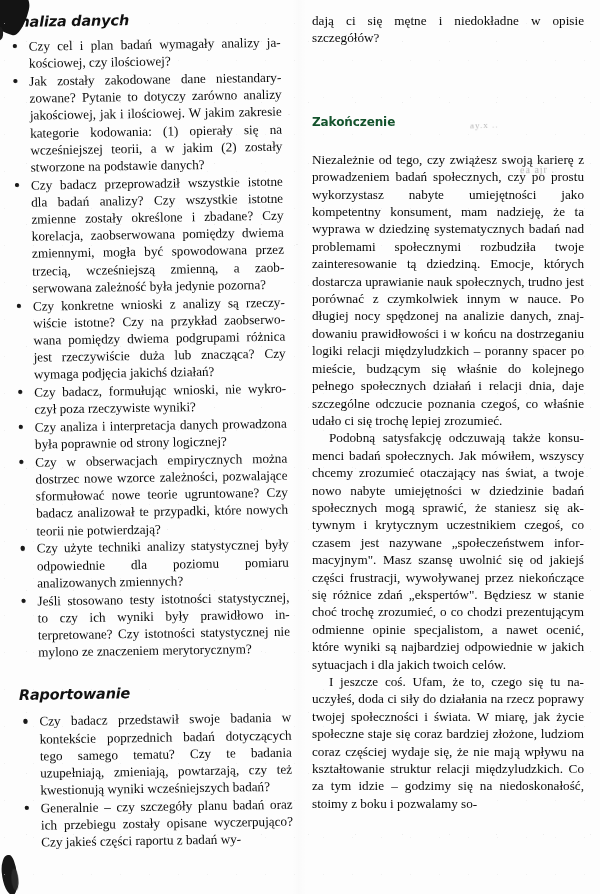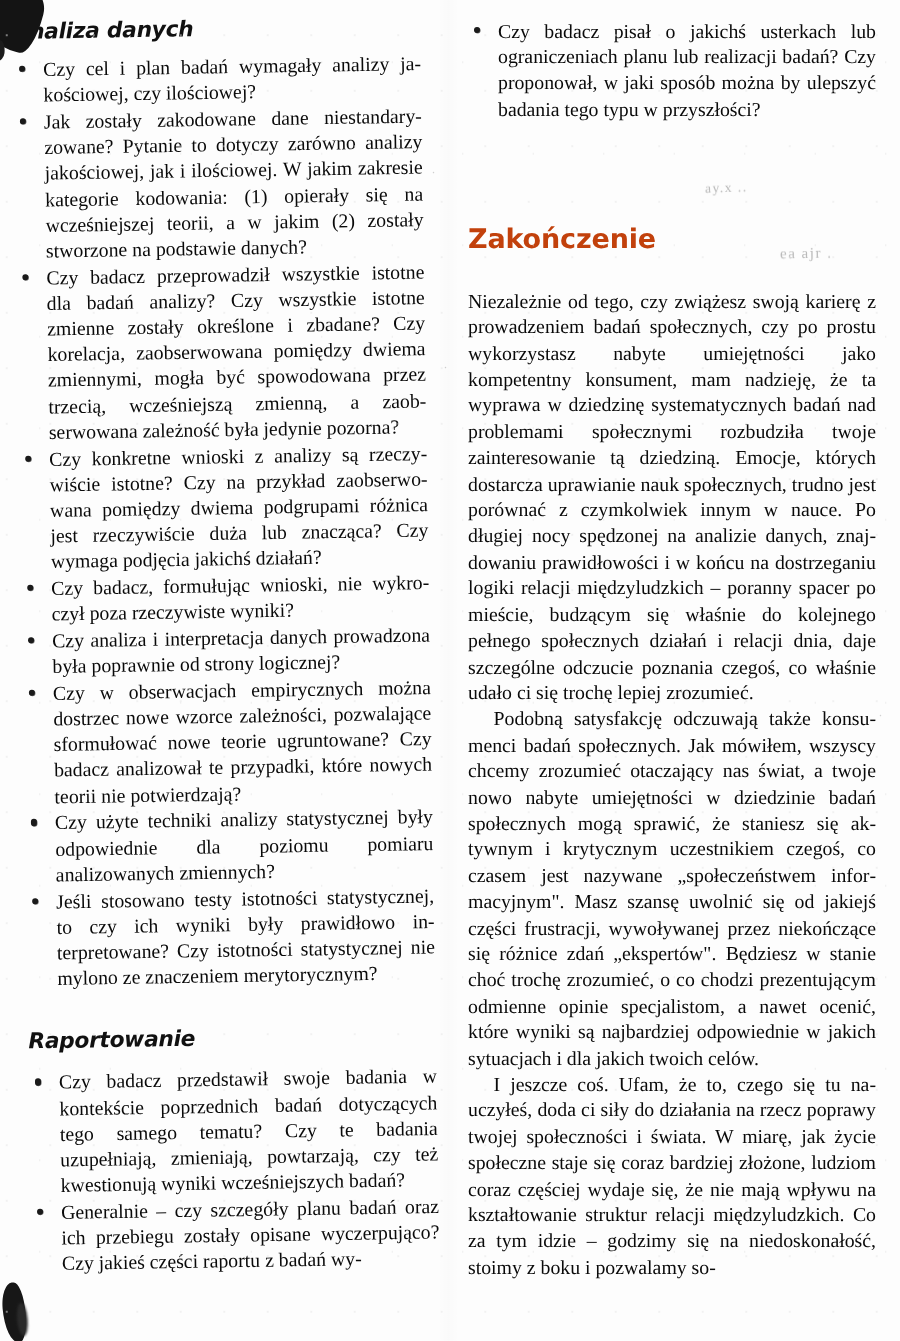--- a/index.html
+++ b/index.html
@@ -42,25 +42,25 @@
     font-size: 14.5px;
     letter-spacing: -0.2px;
     margin: 0;
     padding: 0;
     color: #111;
   }
   .h-plain {
     font-family: "DejaVu Sans", "Liberation Sans", sans-serif;
     font-weight: bold;
     font-style: normal;
-    font-size: 18px;
+    font-size: 12px;
     letter-spacing: -0.1px;
     margin: 0;
     padding: 0;
-    color: #c2410c;
+    color: #14532d;
   }
 
   
   ul.bullets {
     list-style: none;
     margin: 0;
     padding: 0;
   }
   ul.bullets > li {
     position: relative;
@@ -228,27 +228,22 @@
           <span>Generalnie – czy szczegóły planu badań oraz ich przebiegu zostały opisane wyczerpują­co? Czy jakieś części raportu z badań wy-</span>
         </li>
       </ul>
 
     </div>
   </div>
 
   <div class="col col-right">
     <div style="padding-top:12px;">
 
-
-      <ul class="bullets">
-        <li>
-          <span class="bullet-dot"></span>
-          <span>Czy badacz pisał o jakichś usterkach lub ograniczeniach planu lub realizacji badań? Czy proponował, w jaki sposób można by ulepszyć badania tego typu w przyszłości?</span>
-        </li>
-      </ul>
+      <p class="body">dają ci się mętne i niedokładne w opisie szczegółów?</p>
+
 
       <h2 class="h-plain" style="margin-top:68px;">Zakończenie</h2>
 
       <p class="body" style="margin-top:22px;">Niezależnie od tego, czy zwiążesz swoją karierę z prowadzeniem badań społecznych, czy po prostu wykorzystasz nabyte umiejętności jako kompetentny konsument, mam nadzieję, że ta wyprawa w dziedzinę systematycznych badań nad problemami społecznymi rozbudziła twoje zainteresowanie tą dziedziną. Emocje, których dostarcza uprawianie nauk społecznych, trudno jest porównać z czymkolwiek innym w nauce. Po długiej nocy spędzonej na analizie danych, znaj­dowaniu prawidłowości i w końcu na dostrzega­niu logiki relacji międzyludzkich – poranny spa­cer po mieście, budzącym się właśnie do kolej­nego pełnego społecznych działań i relacji dnia, daje szczególne odczucie poznania czegoś, co właśnie udało ci się trochę lepiej zrozumieć.</p>
 
       <p class="body indent">Podobną satysfakcję odczuwają także konsu­menci badań społecznych. Jak mówiłem, wszyscy chcemy zrozumieć otaczający nas świat, a twoje nowo nabyte umiejętności w dziedzinie badań społecznych mogą sprawić, że staniesz się ak­tywnym i krytycznym uczestnikiem czegoś, co czasem jest nazywane „społeczeństwem infor­macyjnym". Masz szansę uwolnić się od jakiejś części frustracji, wywoływanej przez niekończące się różnice zdań „ekspertów". Będziesz w stanie choć trochę zrozumieć, o co chodzi prezentu­jącym odmienne opinie specjalistom, a nawet ocenić, które wyniki są najbardziej odpowiednie w jakich sytuacjach i dla jakich twoich celów.</p>
 
       <p class="body indent">I jeszcze coś. Ufam, że to, czego się tu na­uczyłeś, doda ci siły do działania na rzecz popra­wy twojej społeczności i świata. W miarę, jak życie społeczne staje się coraz bardziej złożone, ludziom coraz częściej wydaje się, że nie mają wpływu na kształtowanie struktur relacji mię­dzyludzkich. Co za tym idzie – godzimy się na niedoskonałość, stoimy z boku i pozwalamy so-</p>
 
     </div>

